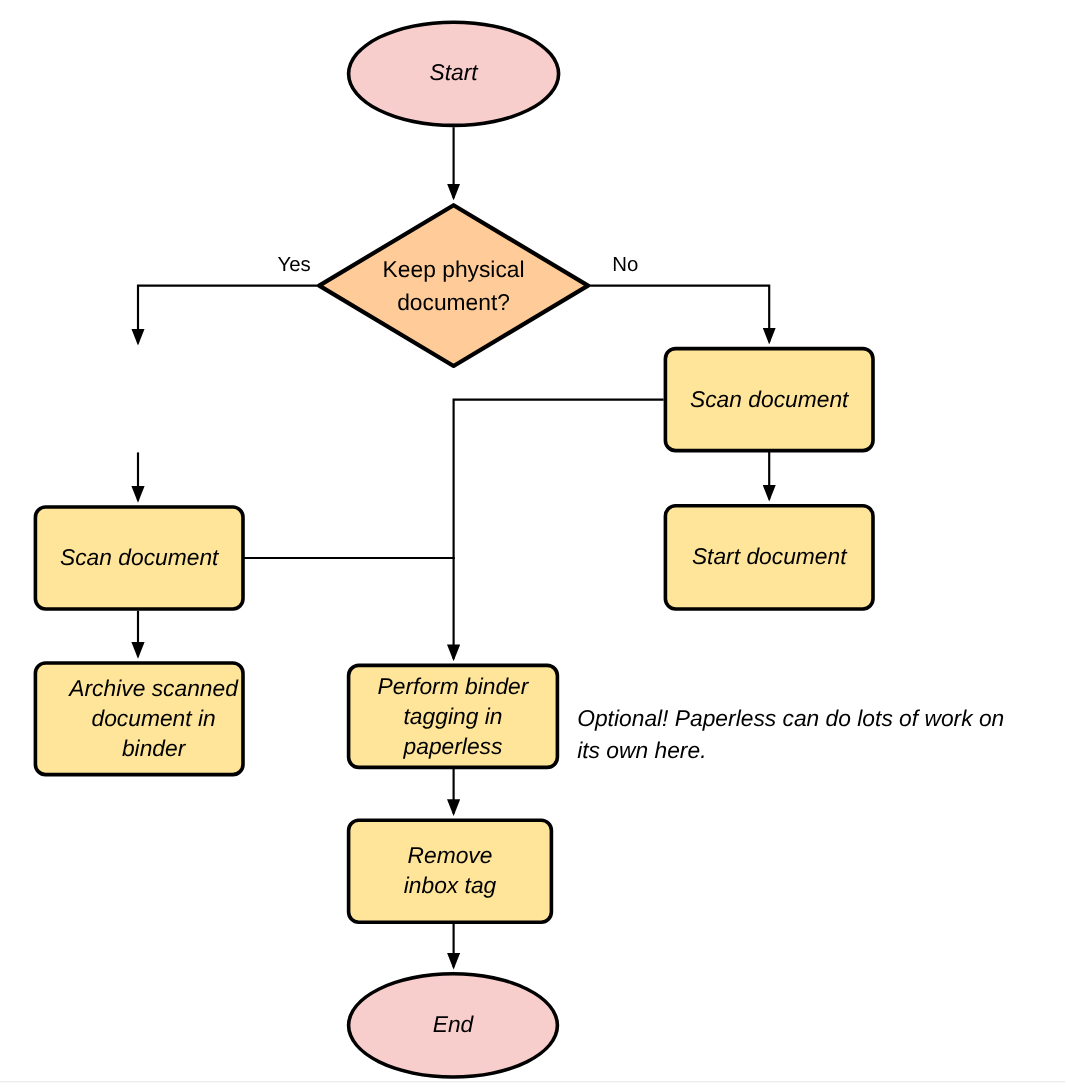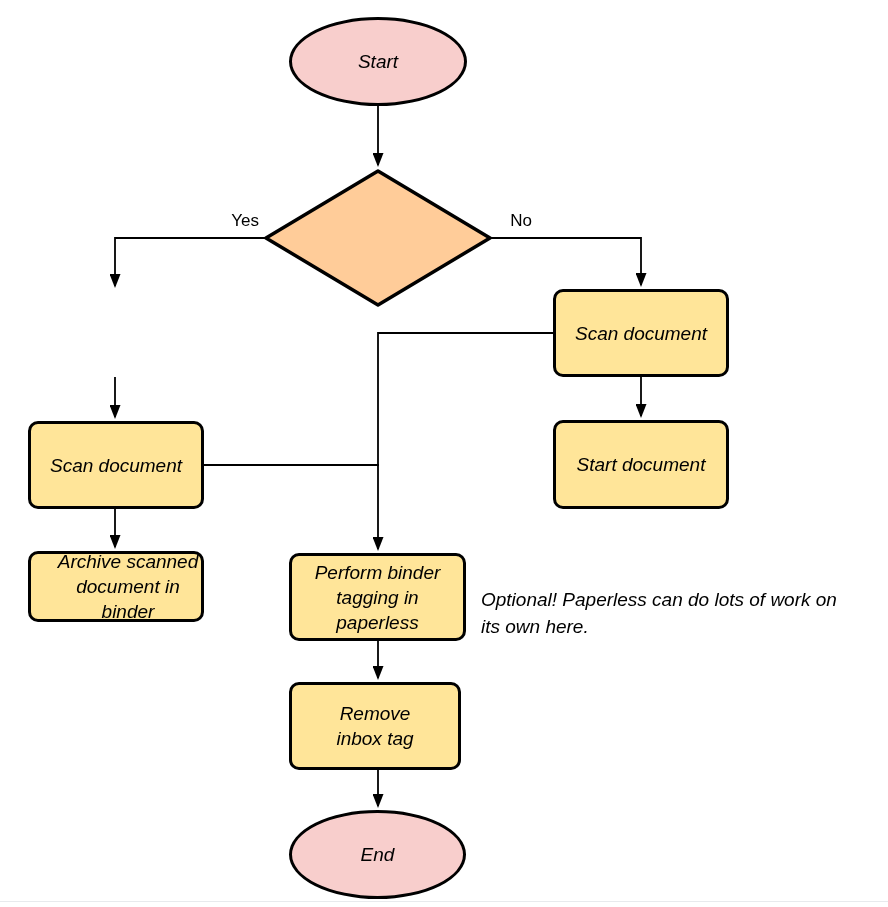--- a/index.html
+++ b/index.html
@@ -112,29 +112,31 @@
 
     <path d="M553,333 L378,333 L378,549" fill="none" stroke="#000000" stroke-width="1.8" marker-end="url(#arrow)"></path>
 
     <path d="M378,640 L378,678" fill="none" stroke="#000000" stroke-width="1.8" marker-end="url(#arrow)"></path>
 
     <path d="M378,770 L378,806" fill="none" stroke="#000000" stroke-width="1.8" marker-end="url(#arrow)"></path>
   </svg>
 
   <div class="node terminal" style="left:289px; top:17px; width:178px; height:89px;">Start</div>
 
+  <div class="decision-label" style="left:273px; top:212px;">Keep physical
+document?</div>
 
 
   <div class="node process" style="left:553px; top:289px; width:176px; height:88px;">Scan document</div>
 
   <div class="node process" style="left:28px; top:421px; width:176px; height:88px;">Scan document</div>
 
   <div class="node process" style="left:553px; top:420px; width:176px; height:89px;">Start document</div>
 
-  <div class="node process" style="left:28px; top:551px; width:176px; height:71px;padding-left:24px;">Archive scanned
+  <div class="node process" style="left:28px; top:551px; width:176px; height:96px;padding-left:24px;">Archive scanned
 document in
 binder</div>
 
   <div class="node process" style="left:289px; top:553px; width:177px; height:88px;">Perform binder
 tagging in
 paperless</div>
 
   <div class="node process" style="left:289px; top:682px; width:172px; height:88px;">Remove
 inbox tag</div>
 

